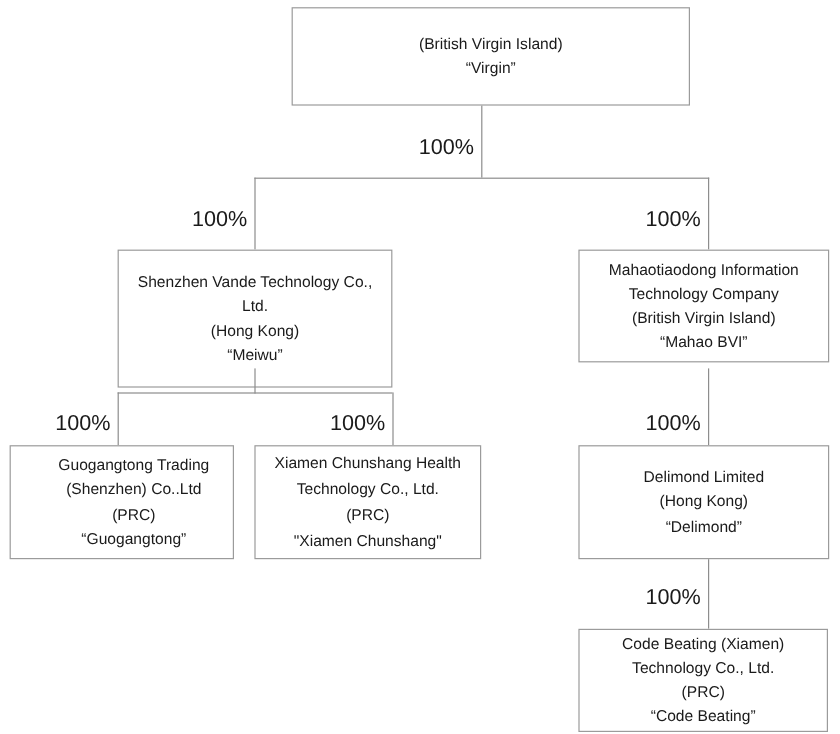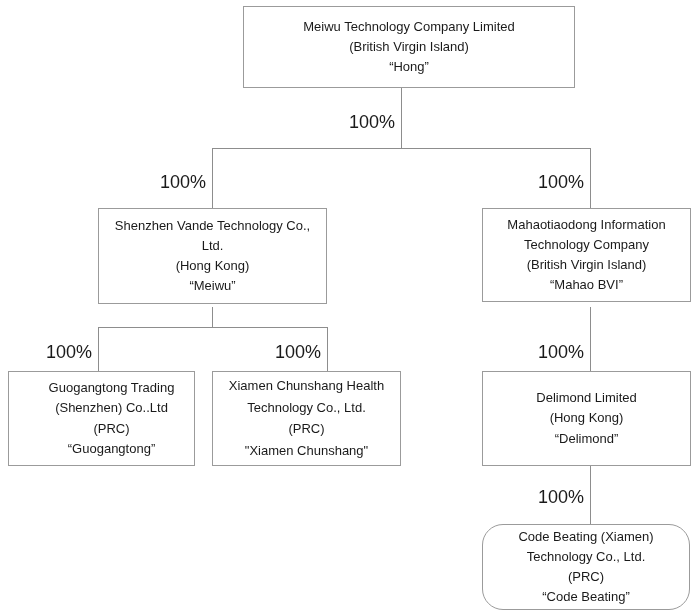--- a/index.html
+++ b/index.html
@@ -51,37 +51,36 @@
     white-space: nowrap;
     text-align: right;
   }
 </style>
 </head>
 <body>
 
 <div id="chart-root">
 
   <div class="node-box" style="left:243px; top:6px; width:332px; height:82px;">
-    <span class="node-line">Meiwu Technology Company Limited</span>
     <span class="node-line">(British Virgin Island)</span>
-    <span class="node-line">“Hong”</span>
+    <span class="node-line">“Virgin”</span>
   </div>
 
   <div class="conn-v" style="left:401px; top:88px; height:60px;"></div>
   <div class="pct-label" style="left:341px; top:112px; width:54px;">100%</div>
 
   <div class="conn-h" style="left:212px; top:148px; width:379px;"></div>
 
   <div class="conn-v" style="left:212px; top:148px; height:60px;"></div>
   <div class="pct-label" style="left:152px; top:172px; width:54px;">100%</div>
 
   <div class="conn-v" style="left:590px; top:148px; height:60px;"></div>
   <div class="pct-label" style="left:530px; top:172px; width:54px;">100%</div>
 
-  <div class="node-box" style="left:98px; top:208px; width:229px; height:96px;">
+  <div class="node-box" style="left:98px; top:208px; width:229px; height:115px;">
     <span class="node-line">Shenzhen Vande Technology Co.,</span>
     <span class="node-line">Ltd.</span>
     <span class="node-line">(Hong Kong)</span>
     <span class="node-line">“Meiwu”</span>
   </div>
 
   <div class="node-box" style="left:482px; top:208px; width:209px; height:94px;">
     <span class="node-line">Mahaotiaodong Information</span>
     <span class="node-line">Technology Company</span>
     <span class="node-line">(British Virgin Island)</span>
@@ -116,20 +115,20 @@
 
   <div class="node-box" style="left:482px; top:371px; width:209px; height:95px;">
     <span class="node-line">Delimond Limited</span>
     <span class="node-line">(Hong Kong)</span>
     <span class="node-line">“Delimond”</span>
   </div>
 
   <div class="conn-v" style="left:590px; top:466px; height:58px;"></div>
   <div class="pct-label" style="left:530px; top:487px; width:54px;">100%</div>
 
-  <div class="node-box" style="left:482px; top:524px; width:208px; height:86px;border-radius:21px;">
+  <div class="node-box" style="left:482px; top:524px; width:208px; height:86px;">
     <span class="node-line">Code Beating (Xiamen)</span>
     <span class="node-line">Technology Co., Ltd.</span>
     <span class="node-line">(PRC)</span>
     <span class="node-line">“Code Beating”</span>
   </div>
 
 </div>
 
 </body></html>

